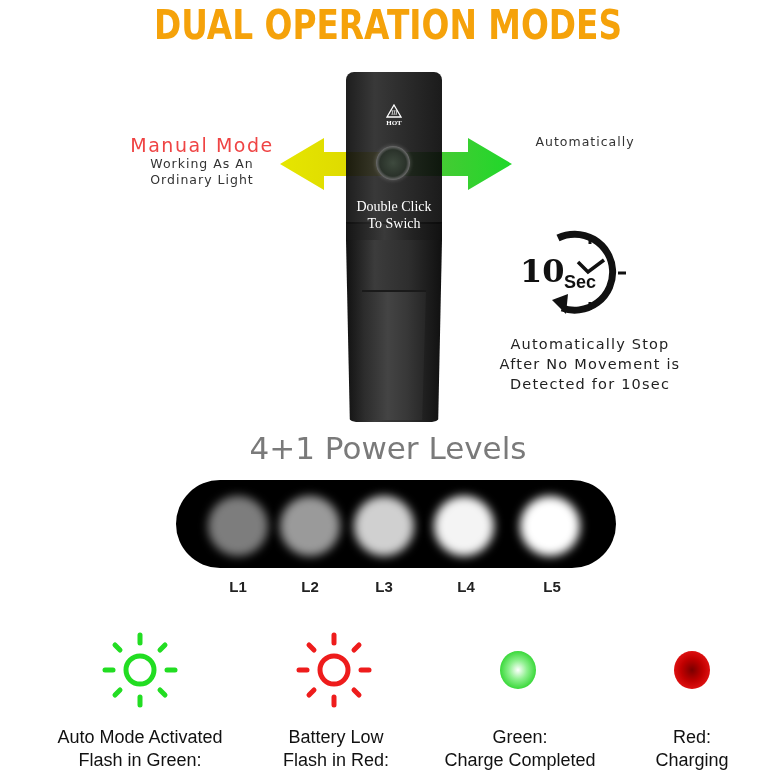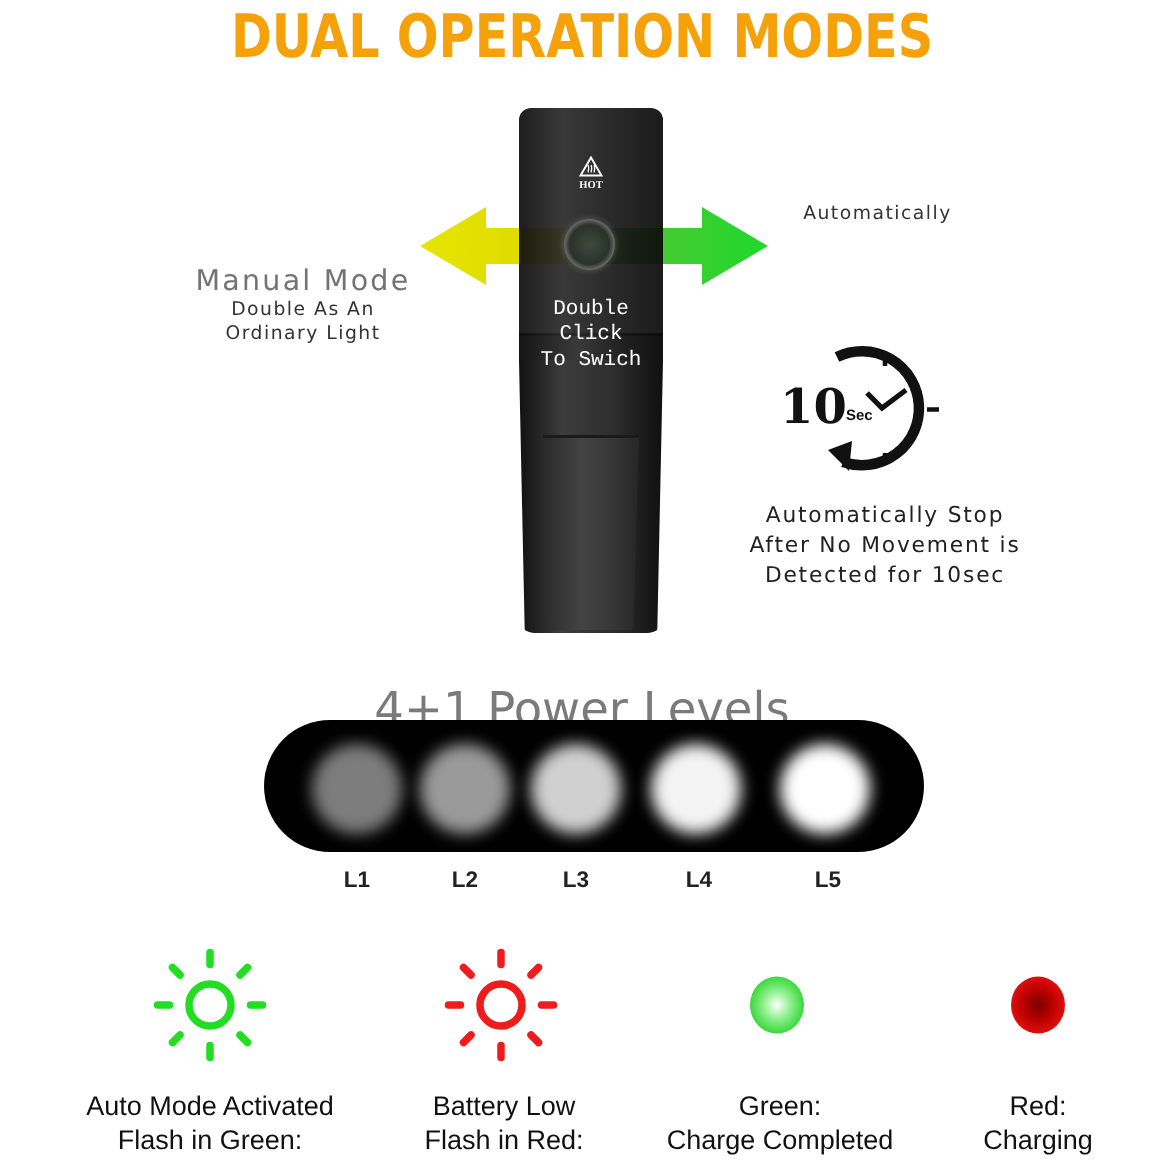--- a/index.html
+++ b/index.html
@@ -7,29 +7,29 @@
     .abs { position:absolute; }
     .title { left:0; width:776px; top:2px; text-align:center; color:#f5a20a; font-family:"DejaVu Sans", sans-serif; font-weight:bold; font-size:40px; letter-spacing:0px; transform:scaleX(0.82); transform-origin:center; }
     
     .torch-head { left:346px; top:72px; width:96px; height:152px; background:linear-gradient(90deg,#0d0d0d 0%,#2a2a2a 30%,#1c1c1c 60%,#0a0a0a 100%); border-radius:8px 8px 2px 2px; }
     .torch-ring { left:346px; top:222px; width:96px; height:18px; background:linear-gradient(90deg,#151515,#3a3a3a 40%,#222 70%,#111); }
     .torch-body { left:346px; top:240px; width:96px; height:182px; background:linear-gradient(90deg,#111 0%,#3c3c3c 30%,#2e2e2e 65%,#101010 100%); clip-path:polygon(0 0,100% 0,96% 100%,4% 100%); border-radius:0 0 10px 10px; }
     .torch-grip { left:362px; top:290px; width:64px; height:128px; background:linear-gradient(90deg,#2a2a2a,#444 40%,#383838 70%,#262626); clip-path:polygon(0 0,100% 0,94% 100%,6% 100%); border-top:2px solid #1a1a1a; }
     .hot { left:378px; top:104px; width:32px; text-align:center; color:#fff; font-size:7px; font-weight:bold;font-family:Liberation Serif, serif; }
     .hot svg { display:block; margin:0 auto 1px; }
     .btn { left:376px; top:146px; width:34px; height:34px; border-radius:50%; background:radial-gradient(circle,#3e4a3e 0%,#2a322a 55%,#6b6b6b 70%,#444 100%); box-shadow:0 0 4px rgba(255,255,255,0.25); }
-    .switch-label { left:346px; top:198px; width:96px; text-align:center; color:#fff; font-family:Liberation Mono, monospace; font-size:14px; line-height:17px; }
+    .switch-label { left:346px; top:198px; width:96px; text-align:center; color:#fff; font-family:Liberation Serif, serif; font-size:14px; line-height:17px; }
     .arrow { top:138px; height:52px; }
-    .mode-title { font-size:19px; letter-spacing:1.5px; color:#737373;margin-top:42px; }
+    .mode-title { font-size:19px; letter-spacing:1.5px; color:#ef4444; }
     .mode-sub { font-size:12.5px; letter-spacing:1px; color:#333; line-height:16px; }
     .manual { left:118px; top:134px; width:168px; text-align:center; }
     .auto { left:505px; top:134px; width:160px; text-align:center; }
     .timer { left:518px; top:228px; width:114px; height:90px; }
     .stop-text { left:470px; top:334px; width:240px; text-align:center; font-size:14.5px; letter-spacing:1.2px; color:#222; line-height:20px; }
-    .levels-title { left:0; width:776px; top:430px; text-align:center; font-size:31px; color:#7a7a7a; font-family:"DejaVu Sans", sans-serif;margin-top:25px; }
+    .levels-title { left:0; width:776px; top:430px; text-align:center; font-size:31px; color:#7a7a7a; font-family:"DejaVu Sans", sans-serif; }
     .levels-bar { left:176px; top:480px; width:440px; height:88px; background:#000; border-radius:44px; }
     .dot { position:absolute; top:16px; width:60px; height:60px; border-radius:50%; filter:blur(5px); }
     .lvl-label { top:578px; width:40px; text-align:center; font-family:"Liberation Sans", sans-serif; font-weight:bold; font-size:15px; color:#222; }
     .ind { top:630px; width:180px; }
     .ind svg { display:block; margin:0 auto; }
     .ind-label { top:726px; width:200px; text-align:center; font-family:"Liberation Sans", sans-serif; font-size:18px; line-height:23px; color:#111; }
   </style>
 </head>
 <body>
 
@@ -66,38 +66,38 @@
   <span>HOT</span>
 </div>
 <div class="abs btn"></div>
 <div class="abs switch-label">
   <div>Double Click</div>
   <div>To Swich</div>
 </div>
 
 <div class="abs manual">
   <div class="mode-title">Manual Mode</div>
-  <div class="mode-sub">Double As An</div>
+  <div class="mode-sub">Working As An</div>
   <div class="mode-sub">Ordinary Light</div>
 </div>
 <div class="abs auto">
   <div class="mode-sub">Automatically</div>
 </div>
 
 <div class="abs timer">
   <svg width="114" height="90" viewBox="0 0 114 90" style="position:absolute;left:0;top:0;">
     <path d="M40,10 A38,38 0 1 1 44,80" fill="none" stroke="#111" stroke-width="7"></path>
     <polygon points="34,72 50,66 48,86" fill="#111"></polygon>
     <line x1="72" y1="8" x2="72" y2="16" stroke="#111" stroke-width="3"></line>
     <line x1="72" y1="74" x2="72" y2="82" stroke="#111" stroke-width="3"></line>
     <line x1="100" y1="45" x2="108" y2="45" stroke="#111" stroke-width="3"></line>
     <polyline points="60,34 70,44 86,32" fill="none" stroke="#111" stroke-width="3.5"></polyline>
   </svg>
   <span class="abs" style="left:2px;top:24px;font-family:'DejaVu Serif',serif;font-weight:bold;font-size:32px;color:#111;">10</span>
-  <span class="abs" style="left:46px;top:44px;font-family:'Liberation Sans',sans-serif;font-weight:bold;font-size:10px;color:#111;">Sec</span>
+  <span class="abs" style="left:46px;top:44px;font-family:'Liberation Sans',sans-serif;font-weight:bold;font-size:18px;color:#111;">Sec</span>
 </div>
 <div class="abs stop-text">
   <div>Automatically Stop</div>
   <div>After No Movement is</div>
   <div>Detected for 10sec</div>
 </div>
 
 <div class="abs levels-title">4+1 Power Levels</div>
 <div class="abs levels-bar">
   <div class="dot" style="left:32px;background:#7d7d7d;"></div>

